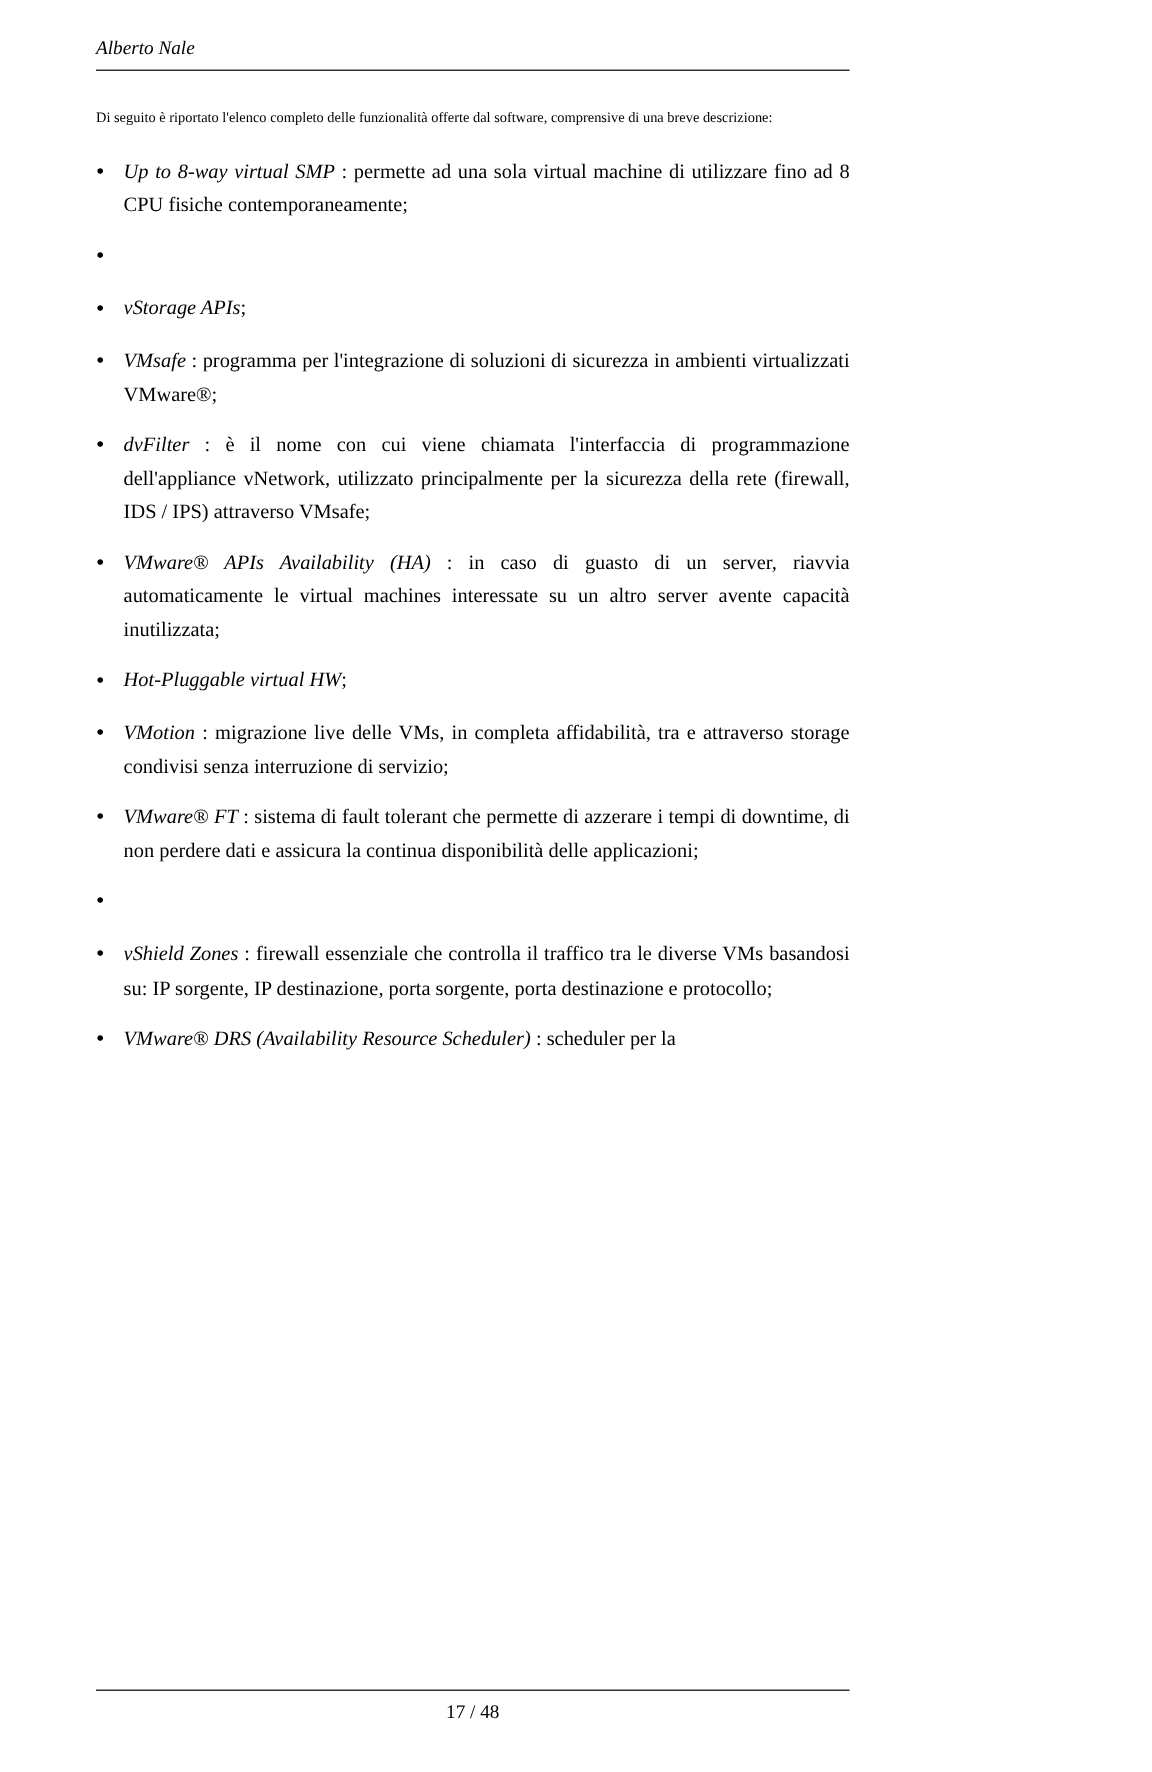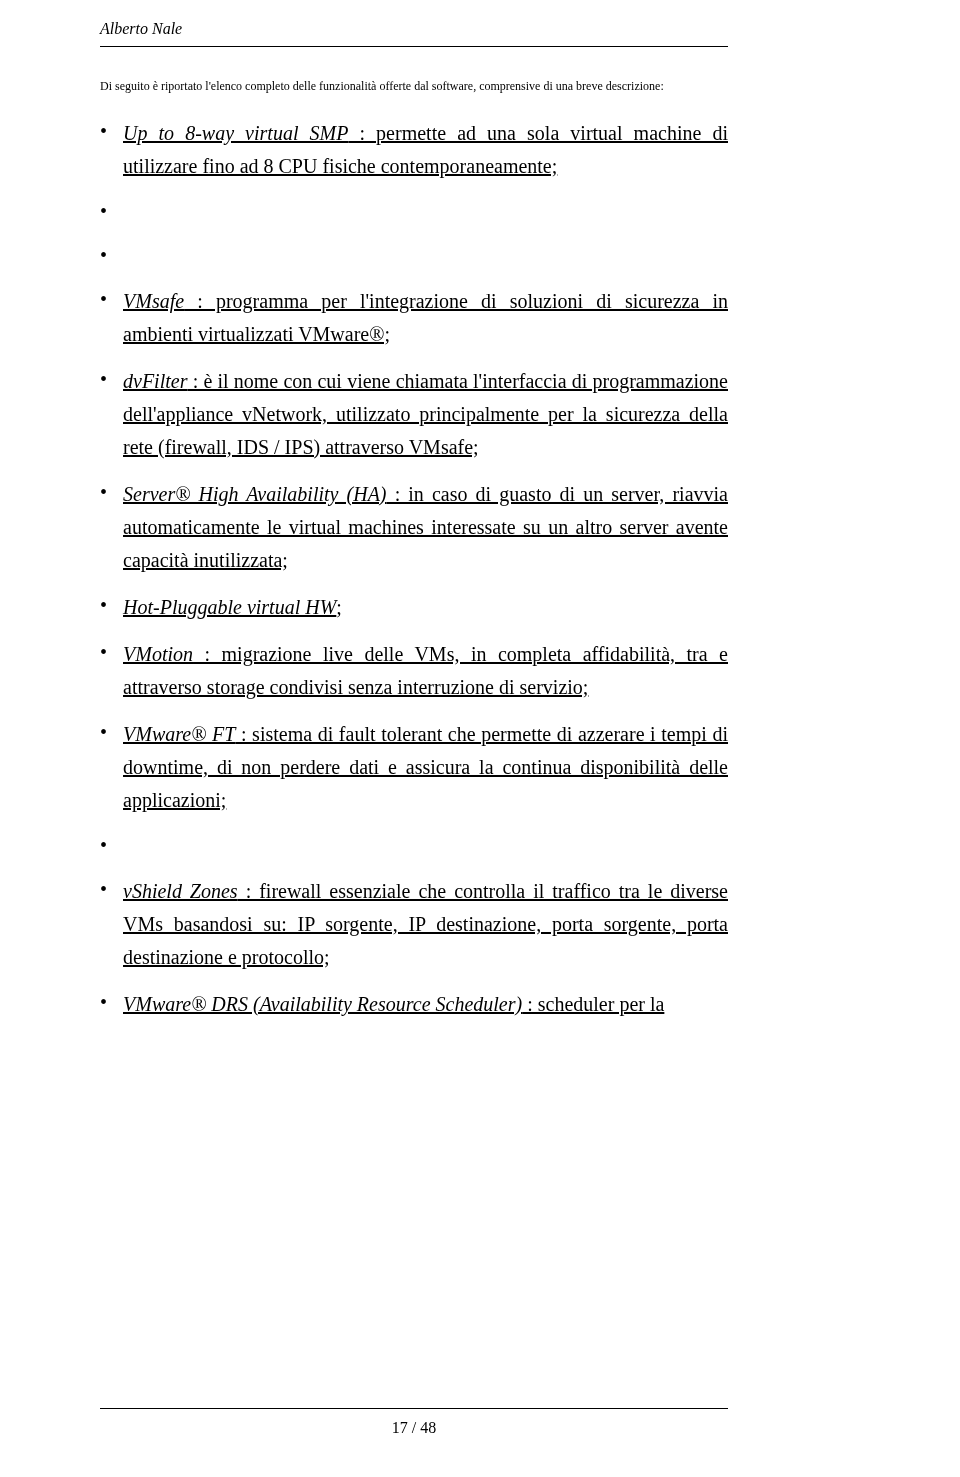--- a/index.html
+++ b/index.html
@@ -14,23 +14,22 @@
       background: #ffffff;
       font-family: 'Times New Roman', Times, serif;
       font-size: 16px;
       color: #000000;
       position: relative;
     }
 
     .page-container {
       width: 788px;
       min-height: 1477px;
-      padding: 20px 80px 60px 80px;
+      padding: 32px 80px 60px 80px;
       position: relative;
-      margin-left: 20px;
     }
 
     .header {
       border-bottom: 1px solid #000;
       padding-bottom: 8px;
       margin-bottom: 30px;
     }
 
     .header-title {
       font-style: italic;
@@ -65,23 +64,22 @@
     .bullet-dot {
       font-size: 20px;
       margin-right: 16px;
       margin-top: -2px;
       flex-shrink: 0;
       line-height: 1.6;
     }
 
     .bullet-text {
       flex: 1;
-      font-size: 20px;
+      font-size: 17px;
       line-height: 1.65;
-      text-decoration: underline;
     }
 
     .term-italic {
       font-style: italic;
     }
 
     .footer {
       position: absolute;
       bottom: 40px;
       left: 0;
@@ -114,40 +112,43 @@
           <span class="term-italic">Up to 8-way virtual SMP</span> : permette ad una sola virtual machine di utilizzare fino ad 8 CPU fisiche contemporaneamente;
         </span>
       </li>
 
       <li>
         <span class="bullet-dot">•</span>
       </li>
 
       <li>
         <span class="bullet-dot">•</span>
+        <span class="bullet-text">
+          <span class="term-italic">vStorage APIs</span>;
+        </span>
       </li>
 
       <li>
         <span class="bullet-dot">•</span>
         <span class="bullet-text">
           <span class="term-italic">VMsafe</span> : programma per l'integrazione di soluzioni di sicurezza in ambienti virtualizzati VMware®;
         </span>
       </li>
 
       <li>
         <span class="bullet-dot">•</span>
         <span class="bullet-text">
           <span class="term-italic">dvFilter</span> : è il nome con cui viene chiamata l'interfaccia di programmazione dell'appliance vNetwork, utilizzato principalmente per la sicurezza della rete (firewall, IDS / IPS) attraverso VMsafe;
         </span>
       </li>
 
       <li>
         <span class="bullet-dot">•</span>
         <span class="bullet-text">
-          <span class="term-italic">Server® High Availability (HA)</span> : in caso di guasto di un server, riavvia automaticamente le virtual machines interessate su un altro server avente capacità inutilizzata;
+          <span class="term-italic">VMware® APIs Availability (HA)</span> : in caso di guasto di un server, riavvia automaticamente le virtual machines interessate su un altro server avente capacità inutilizzata;
         </span>
       </li>
 
       <li>
         <span class="bullet-dot">•</span>
         <span class="bullet-text">
           <span class="term-italic">Hot-Pluggable virtual HW</span>;
         </span>
       </li>
 

